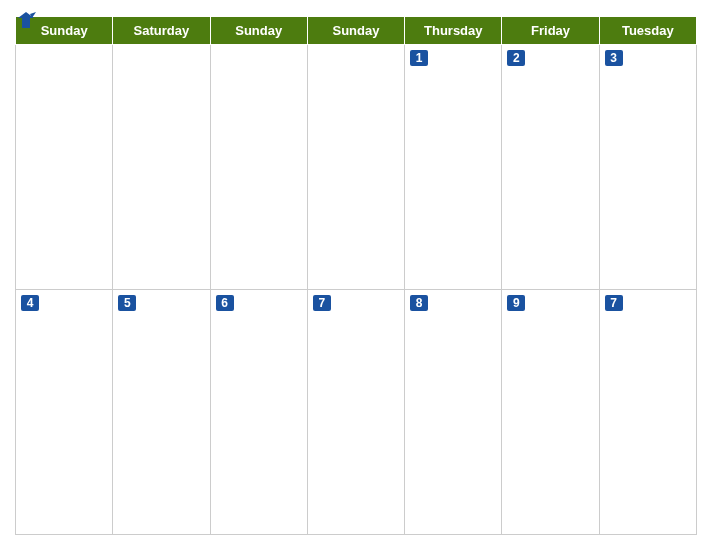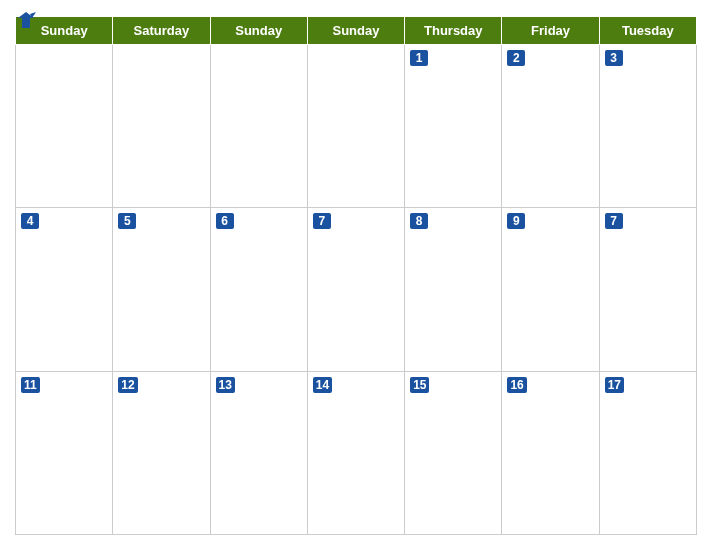--- a/index.html
+++ b/index.html
@@ -142,23 +142,14 @@
       </tr>
       <tr>
         <td><span class="day-number">4</span></td>
         <td><span class="day-number">5</span></td>
         <td><span class="day-number">6</span></td>
         <td><span class="day-number">7</span></td>
         <td><span class="day-number">8</span></td>
         <td><span class="day-number">9</span></td>
         <td><span class="day-number">7</span></td>
       </tr>
-      <tr>
-        <td><span class="day-number">11</span></td>
-        <td><span class="day-number">12</span></td>
-        <td><span class="day-number">13</span></td>
-        <td><span class="day-number">14</span></td>
-        <td><span class="day-number">15</span></td>
-        <td><span class="day-number">16</span></td>
-        <td><span class="day-number">17</span></td>
-      </tr>
     </tbody>
 </table>
 
 </body></html>

